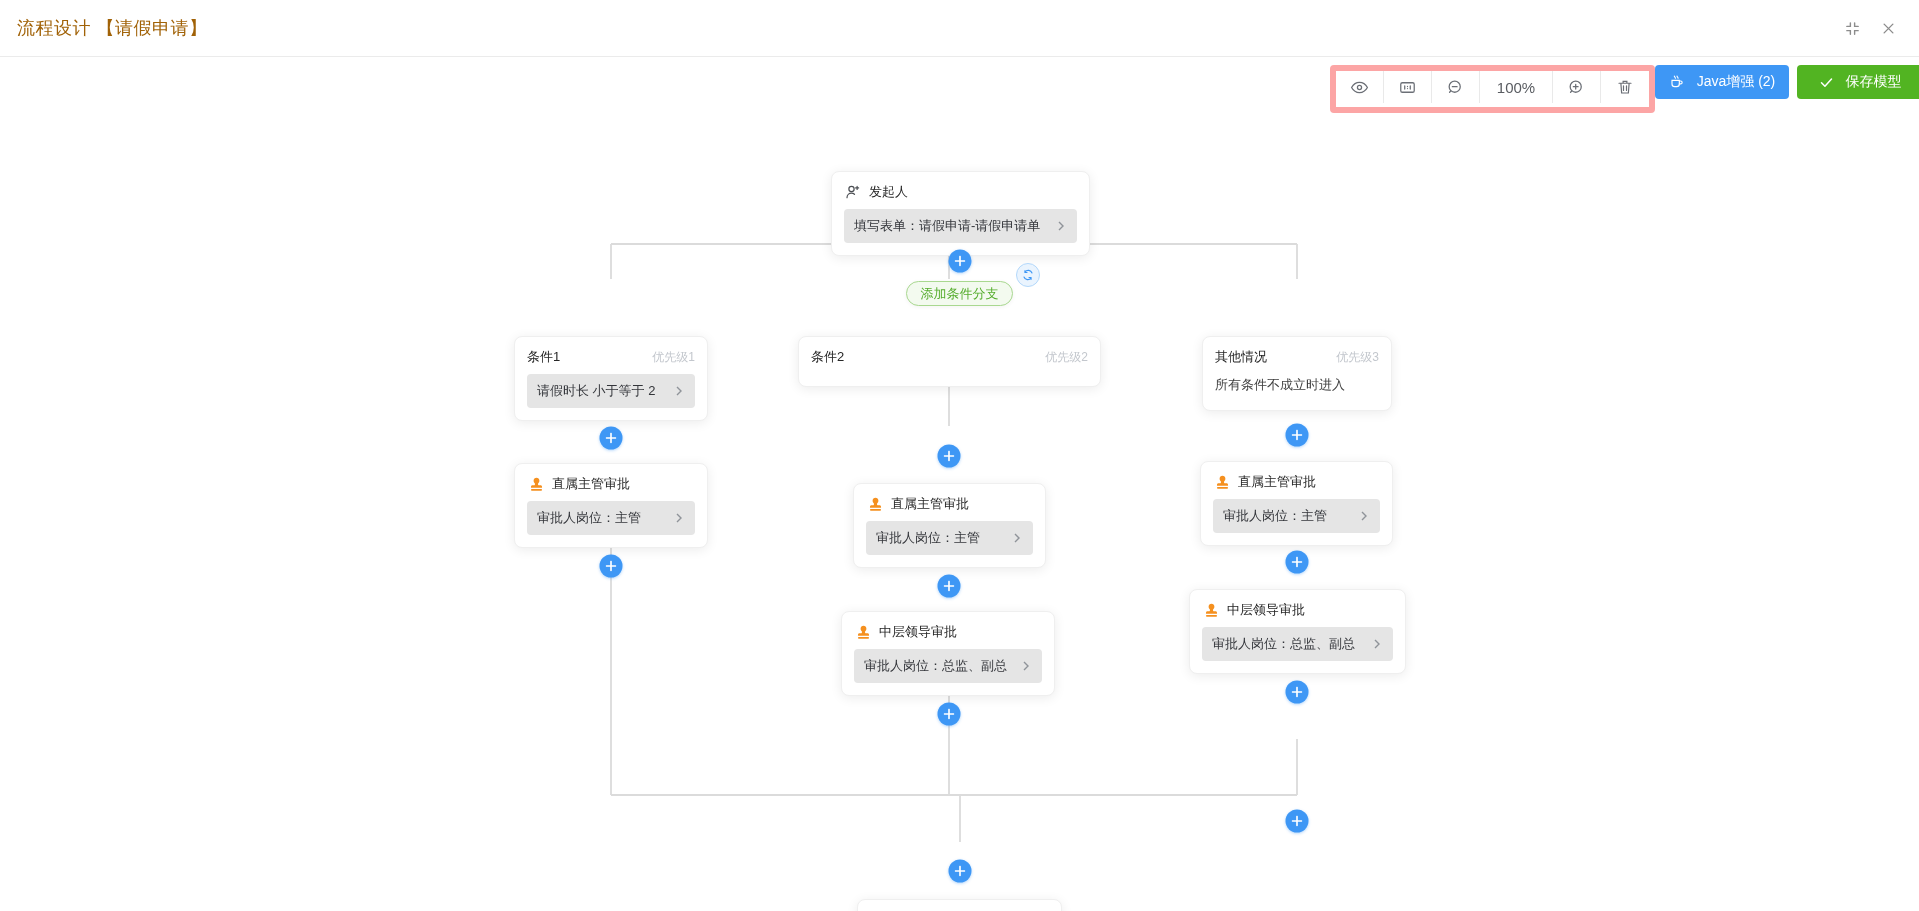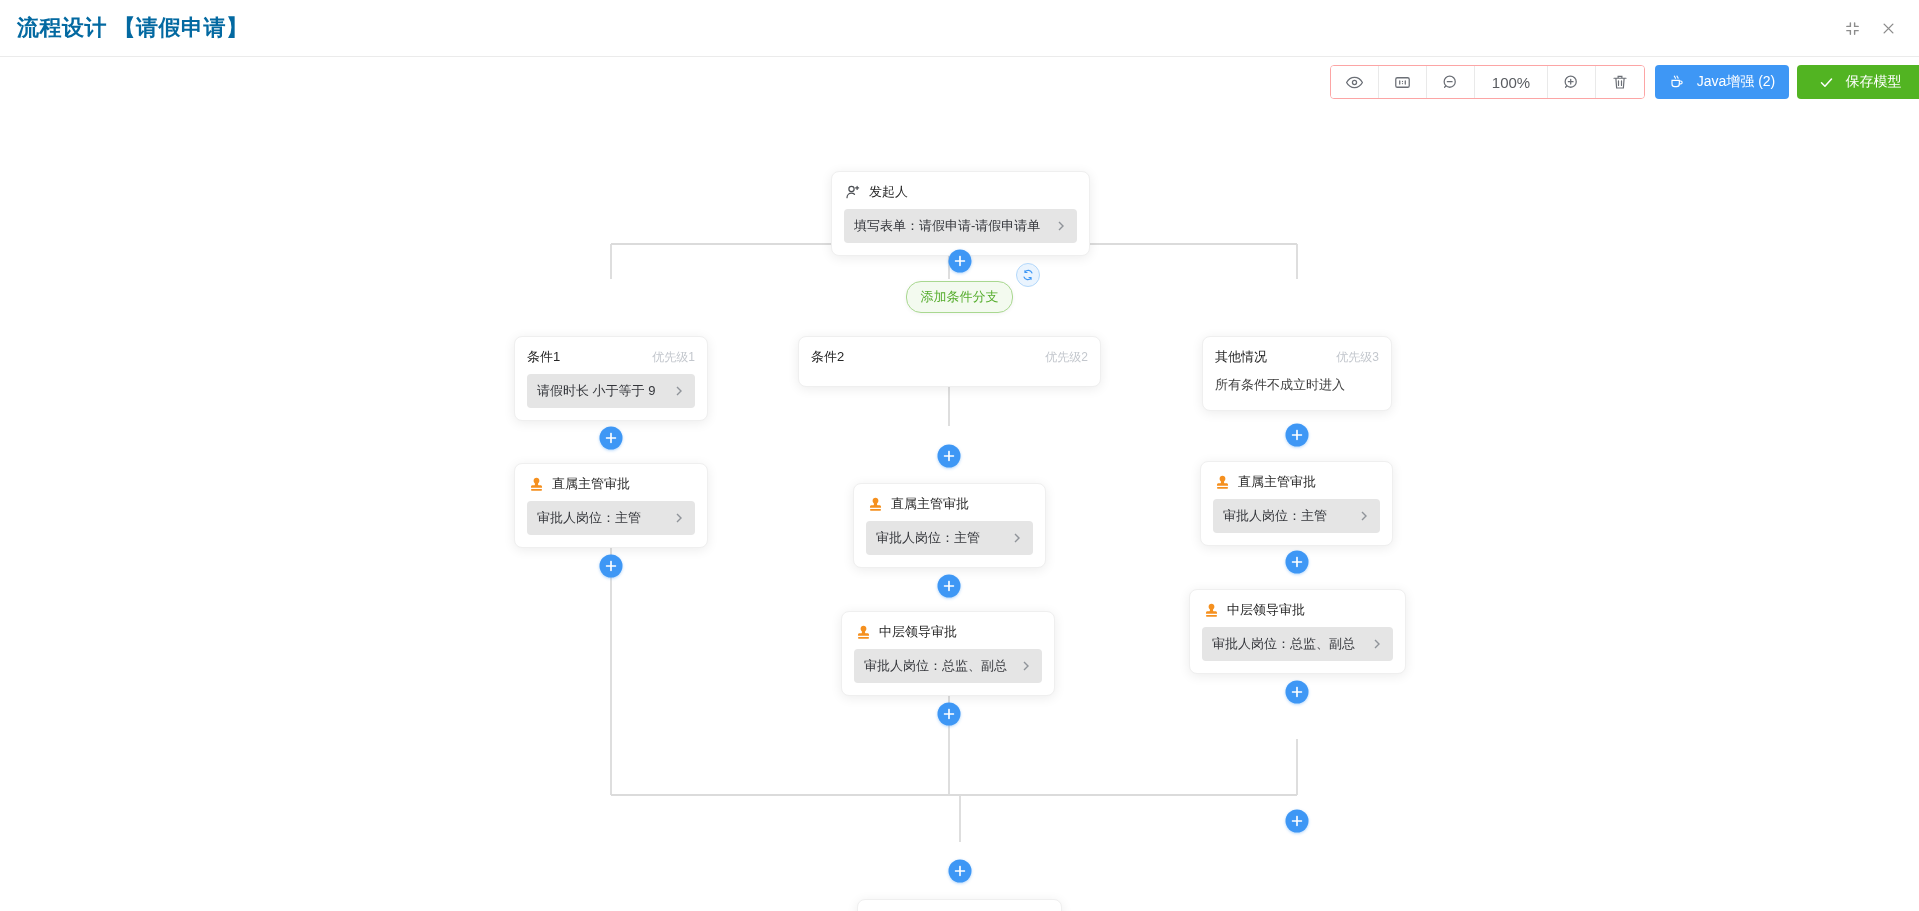--- a/index.html
+++ b/index.html
@@ -8,27 +8,27 @@
     --line:#DBDBDB; --refresh_bg:#EAF4FE; --refresh_border:#B3D8FB;
   }
   *{margin:0;padding:0;box-sizing:border-box;}
   html,body{width:1919px;height:911px;overflow:hidden;background:#fff;
     font-family:"Liberation Sans","DejaVu Sans",sans-serif;}
   .stage{position:relative;width:1919px;height:911px;background:#fff;}
 
   
   .win-header{position:absolute;left:0;top:0;width:100%;height:57px;background:#fff;
     border-bottom:1px solid #ebebeb;display:flex;align-items:center;padding:0 22px 0 17px;}
-  .win-title{font-size:22px;color:#0369a1;font-weight:700;letter-spacing:.5px;}
+  .win-title{font-size:18px;color:#a16207;font-weight:400;letter-spacing:.5px;}
   .win-controls{margin-left:auto;display:flex;align-items:center;gap:18px;color:#8c8c8c;}
   .win-controls .wc{width:18px;height:18px;display:inline-flex;align-items:center;justify-content:center;cursor:pointer;}
 
   
-  .toolbar{position:absolute;left:1330px;top:65px;height:34px;display:flex;background:#fff;
-    border:1px solid #fca5a5;border-radius:4px;overflow:hidden;}
+  .toolbar{position:absolute;left:1330px;top:65px;height:48px;display:flex;background:#fff;
+    border:6px solid #fca5a5;border-radius:4px;overflow:hidden;}
   .tb-cell{width:48px;height:32px;display:flex;align-items:center;justify-content:center;
     border-right:1px solid #e9e9e9;color:#6b6f76;cursor:pointer;background:#fff;}
   .tb-cell:last-child{border-right:none;}
   .tb-zoomlevel{width:73px;font-size:15px;color:#595c61;}
   .btn{position:absolute;top:65px;height:34px;border:none;border-radius:4px;color:#fff;
     font-size:14px;display:flex;align-items:center;justify-content:center;gap:12px;cursor:pointer;
     font-family:inherit;}
   .btn-java{left:1655px;width:134px;background:var(--primary);}
   .btn-save{left:1797px;width:126px;background:var(--success);}
 
@@ -44,21 +44,21 @@
   .priority{margin-left:auto;font-size:12px;color:#c3c7cd;font-weight:400;white-space:nowrap;}
   .nb{background:#e5e5e5;border-radius:4px;padding:8px 10px;font-size:13px;color:#33353a;
     display:flex;align-items:center;gap:6px;line-height:1.35;}
   .nb .nb-text{flex:1;}
   .nb .chev{flex:none;display:inline-flex;align-items:center;}
   .nb.plain{background:transparent;color:#404040;padding:2px 0 4px 0;}
 
   .plus{position:absolute;width:23px;height:23px;border-radius:50%;background:var(--primary);
     border:none;display:flex;align-items:center;justify-content:center;cursor:pointer;
     transform:translate(-50%,-50%);box-shadow:0 1px 3px rgba(62,151,245,.4);}
-  .branch-pill{position:absolute;left:906px;top:224px;width:107px;height:32px;border-radius:15px;
+  .branch-pill{position:absolute;left:906px;top:224px;width:107px;height:25px;border-radius:15px;
     background:var(--pill_bg);border:1px solid var(--pill_border);color:var(--pill_text);
     font-size:13px;display:flex;align-items:center;justify-content:center;cursor:pointer;
     font-family:inherit;box-shadow:0 1px 4px rgba(0,0,0,.05);}
   .refresh-chip{position:absolute;left:1016px;top:206px;width:24px;height:24px;border-radius:50%;
     background:var(--refresh_bg);border:1px solid var(--refresh_border);display:flex;
     align-items:center;justify-content:center;cursor:pointer;}
 </style>
 </head>
 <body>
 
@@ -183,21 +183,21 @@
           <path d="M18 21v-4h-4" stroke-linejoin="round"></path>
       </svg>
     </button>
 
     <div class="node" style="left:514px;top:279px;width:194px">
       <div class="nh">
         <span class="ntitle">条件1</span>
         <span class="priority">优先级1</span>
       </div>
       <div class="nb">
-        <span class="nb-text">请假时长 小于等于 9</span>
+        <span class="nb-text">请假时长 小于等于 2</span>
         <span class="chev">
           <svg width="12" height="12" viewBox="0 0 12 12" fill="none" stroke="#8f9399" stroke-width="1.4">
               <path d="M4 2l4 4-4 4"></path>
             </svg>
         </span>
       </div>
     </div>
 
     <div class="node" style="left:798px;top:279px;width:303px">
       <div class="nh">

